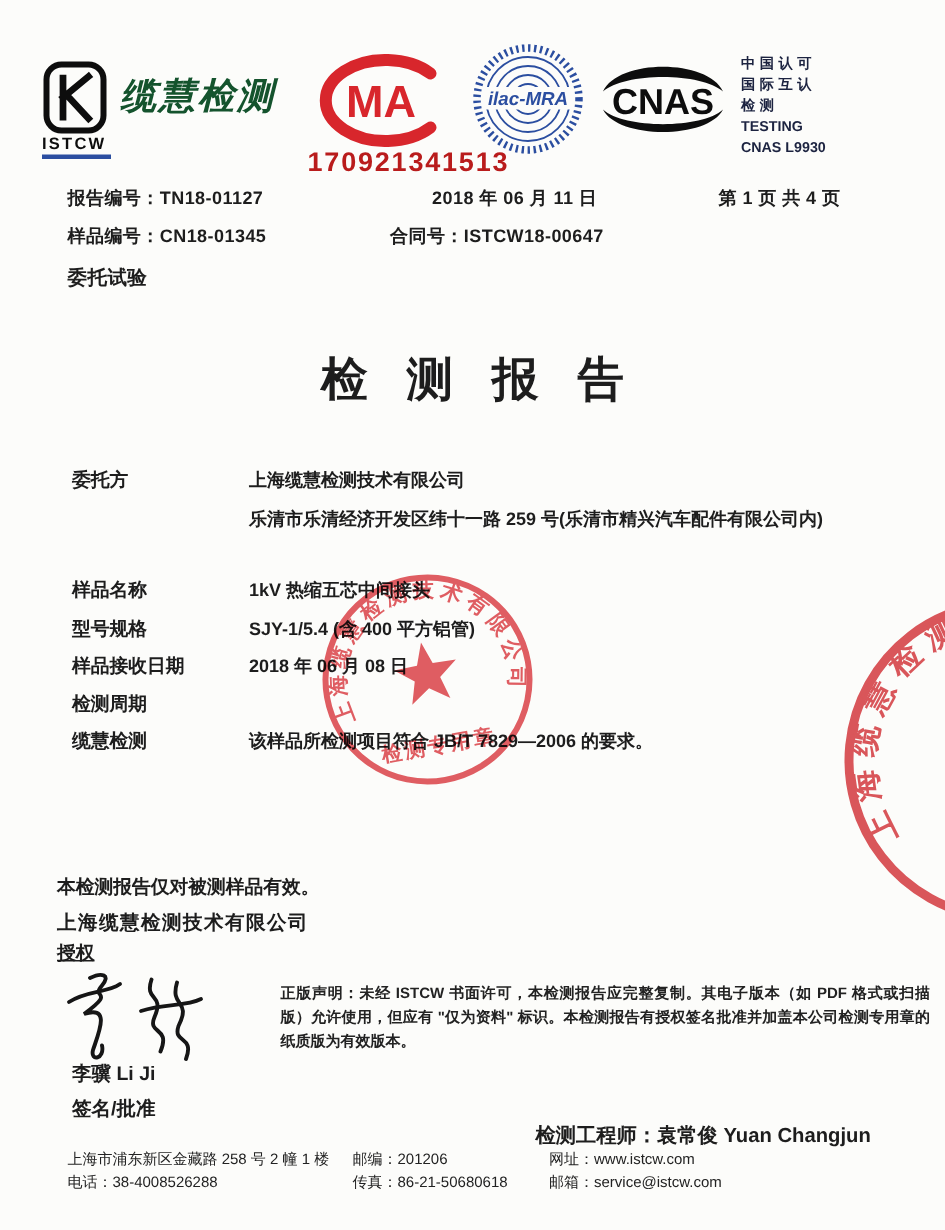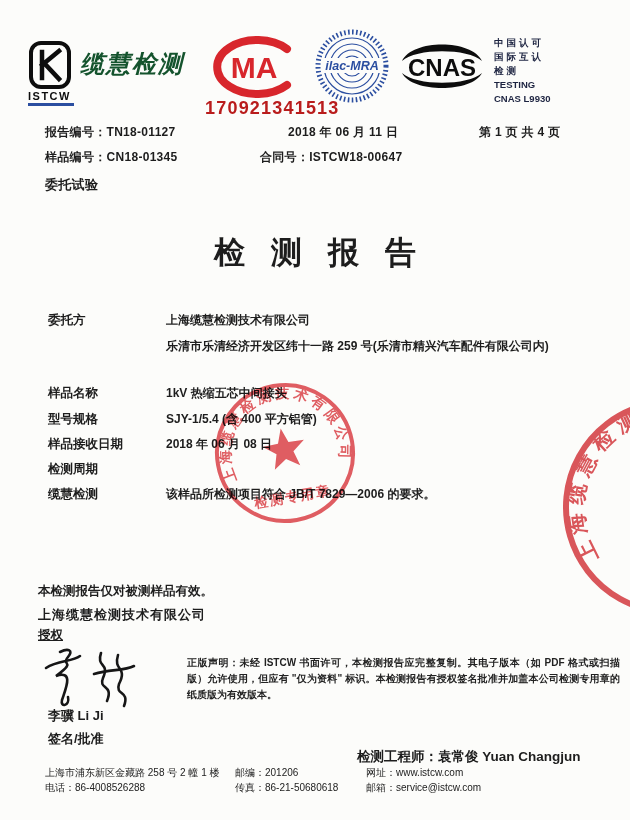--- a/index.html
+++ b/index.html
@@ -126,21 +126,21 @@
   <div class="abs value" style="left:48px;top:707px;font-size:13px;">李骥  Li Ji</div>
   <div class="abs value" style="left:48px;top:730px;font-size:13px;text-align:right;">签名/批准</div>
 
   <div class="abs disclaimer" style="left:187px;top:655px;width:433px;">正版声明：未经 ISTCW 书面许可，本检测报告应完整复制。其电子版本（如 PDF 格式或扫描版）允许使用，但应有 "仅为资料" 标识。本检测报告有授权签名批准并加盖本公司检测专用章的纸质版为有效版本。</div>
 
   <div class="abs value" style="left:357px;top:748px;font-size:13.5px;">
     <span>检测工程师：</span><span>袁常俊  Yuan Changjun</span>
   </div>
 
   <div class="abs foot" style="left:45px;top:766px;">上海市浦东新区金藏路 258 号 2 幢 1 楼</div>
-  <div class="abs foot" style="left:45px;top:781px;">电话：86-4008526288</div>
+  <div class="abs foot" style="left:45px;top:781px;">电话：38-4008526288</div>
   <div class="abs foot" style="left:235px;top:766px;">邮编：201206</div>
   <div class="abs foot" style="left:235px;top:781px;">传真：86-21-50680618</div>
   <div class="abs foot" style="left:366px;top:766px;">网址：www.istcw.com</div>
   <div class="abs foot" style="left:366px;top:781px;">邮箱：service@istcw.com</div>
 
   <svg class="abs stamp" style="left:210px;top:378px;transform:rotate(-10deg);" width="150" height="150" viewBox="0 0 150 150">
     <defs>
       <path id="ring1" d="M 25.2 98.2 A 55 55 0 1 1 124.8 98.2" fill="none"></path>
     </defs>
     <circle cx="75" cy="75" r="68" fill="none" stroke="#dd4248" stroke-width="4"></circle>

